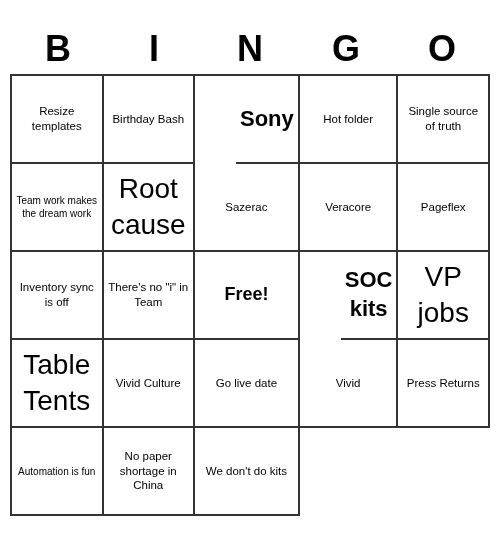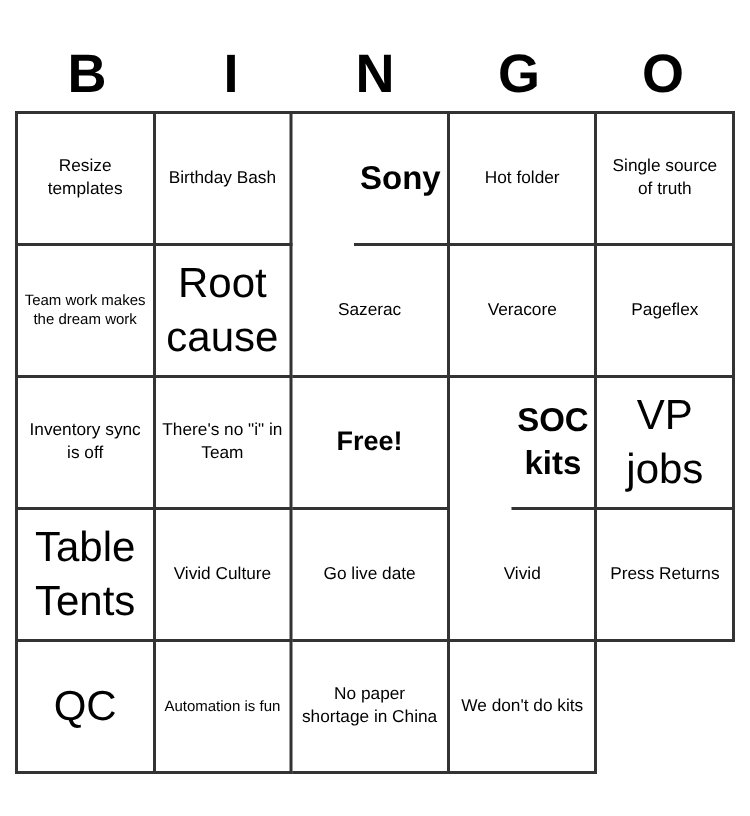--- a/index.html
+++ b/index.html
@@ -85,18 +85,17 @@
       <div class="bingo-cell">Inventory sync is off</div>
       <div class="bingo-cell">There's no "i" in Team</div>
       <div class="bingo-cell free">Free!</div>
       <div class="bingo-cell large-text">SOC kits</div>
       <div class="bingo-cell xl-text">VP jobs</div>
       <div class="bingo-cell xl-text">Table Tents</div>
       <div class="bingo-cell">Vivid Culture</div>
       <div class="bingo-cell">Go live date</div>
       <div class="bingo-cell">Vivid</div>
       <div class="bingo-cell">Press Returns</div>
-      <div class="bingo-cell xl-text">QC</div>
       <div class="bingo-cell" style="font-size: 10px;">Automation is fun</div>
       <div class="bingo-cell">No paper shortage in China</div>
       <div class="bingo-cell">We don't do kits</div>
     </div>
 </div>
 
 </body></html>

